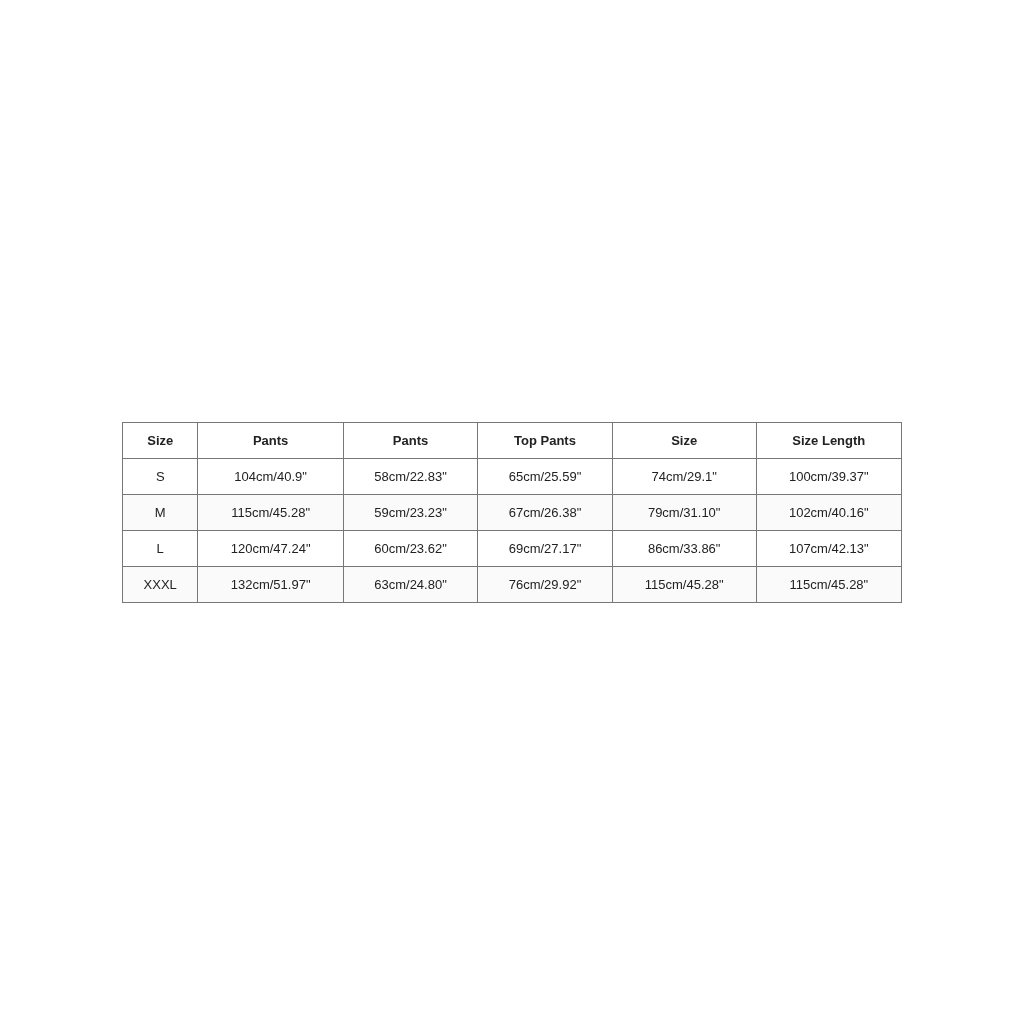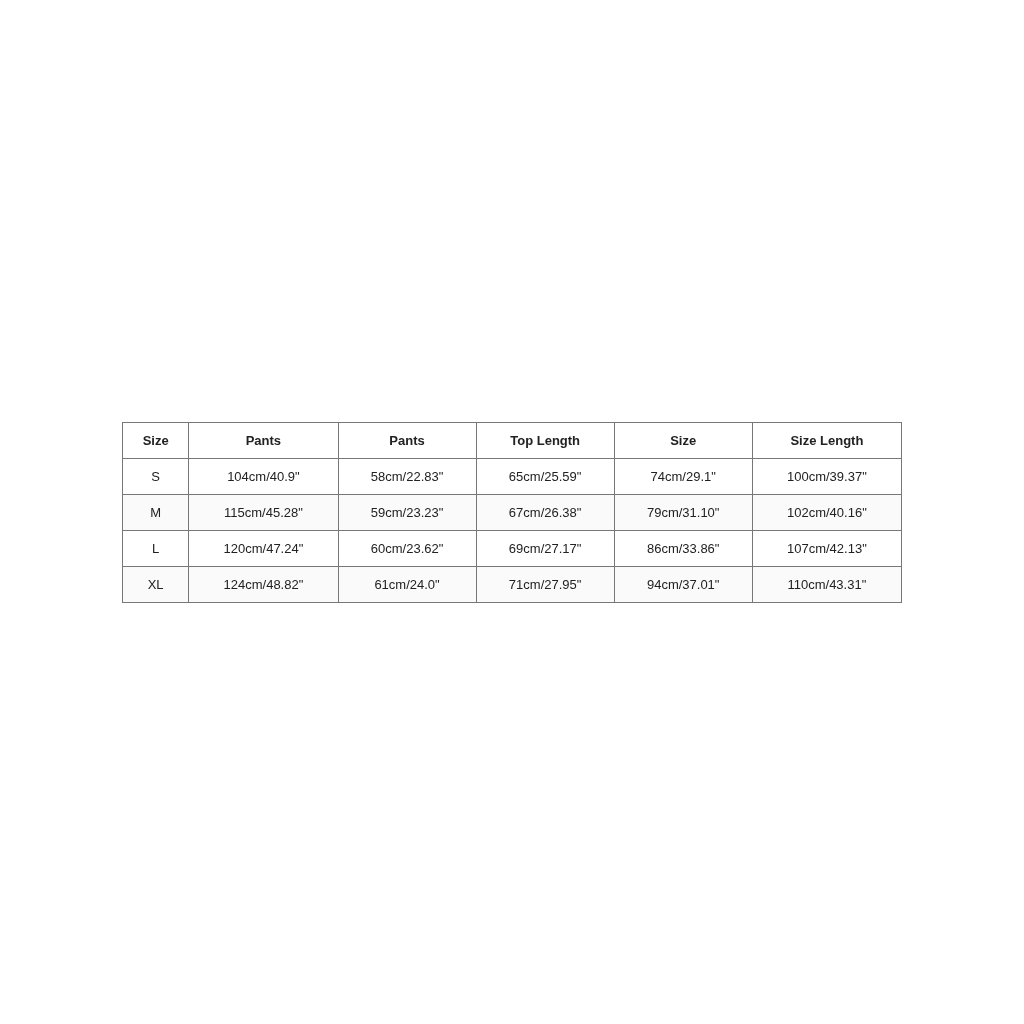--- a/index.html
+++ b/index.html
@@ -52,21 +52,21 @@
 </head>
 <body>
 
 <div class="table-container">
   <table>
     <thead>
       <tr>
       <th>Size</th>
           <th>Pants</th>
           <th>Pants</th>
-          <th>Top Length</th>
+          <th>Top Pants</th>
           <th>Size</th>
           <th>Size Length</th>
         </tr>
     </thead>
     <tbody>
     <tr>
           <td>S</td>
           <td>104cm/40.9"</td>
           <td>58cm/22.83"</td>
           <td>65cm/25.59"</td>
@@ -83,22 +83,22 @@
         </tr>
         <tr>
           <td>L</td>
           <td>120cm/47.24"</td>
           <td>60cm/23.62"</td>
           <td>69cm/27.17"</td>
           <td>86cm/33.86"</td>
           <td>107cm/42.13"</td>
         </tr>
         <tr>
-          <td>XL</td>
-          <td>124cm/48.82"</td>
-          <td>61cm/24.0"</td>
-          <td>71cm/27.95"</td>
-          <td>94cm/37.01"</td>
-          <td>110cm/43.31"</td>
+          <td>XXXL</td>
+          <td>132cm/51.97"</td>
+          <td>63cm/24.80"</td>
+          <td>76cm/29.92"</td>
+          <td>115cm/45.28"</td>
+          <td>115cm/45.28"</td>
         </tr>
       </tbody>
   </table>
 </div>
 
 </body></html>

